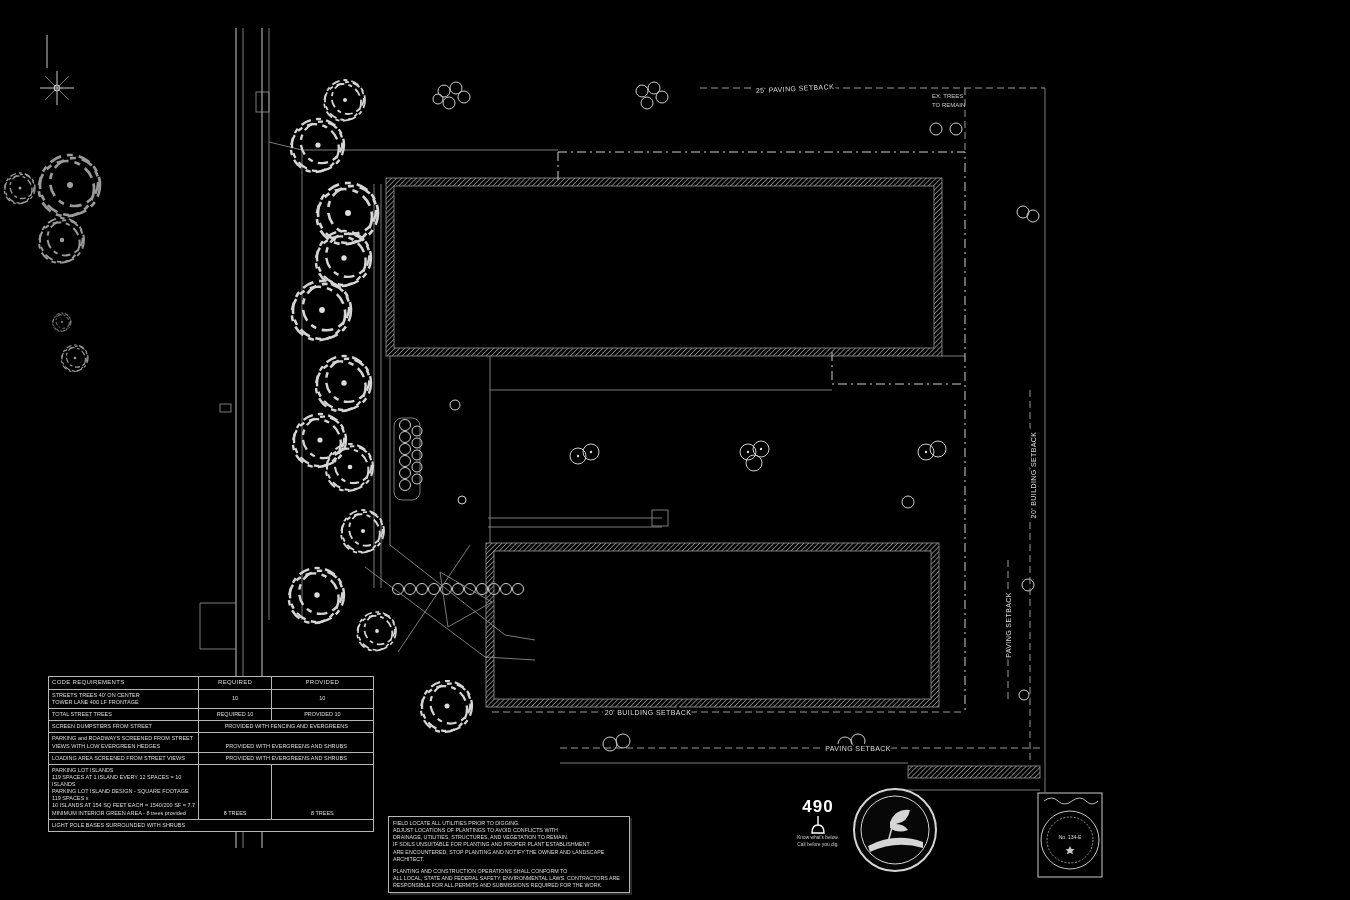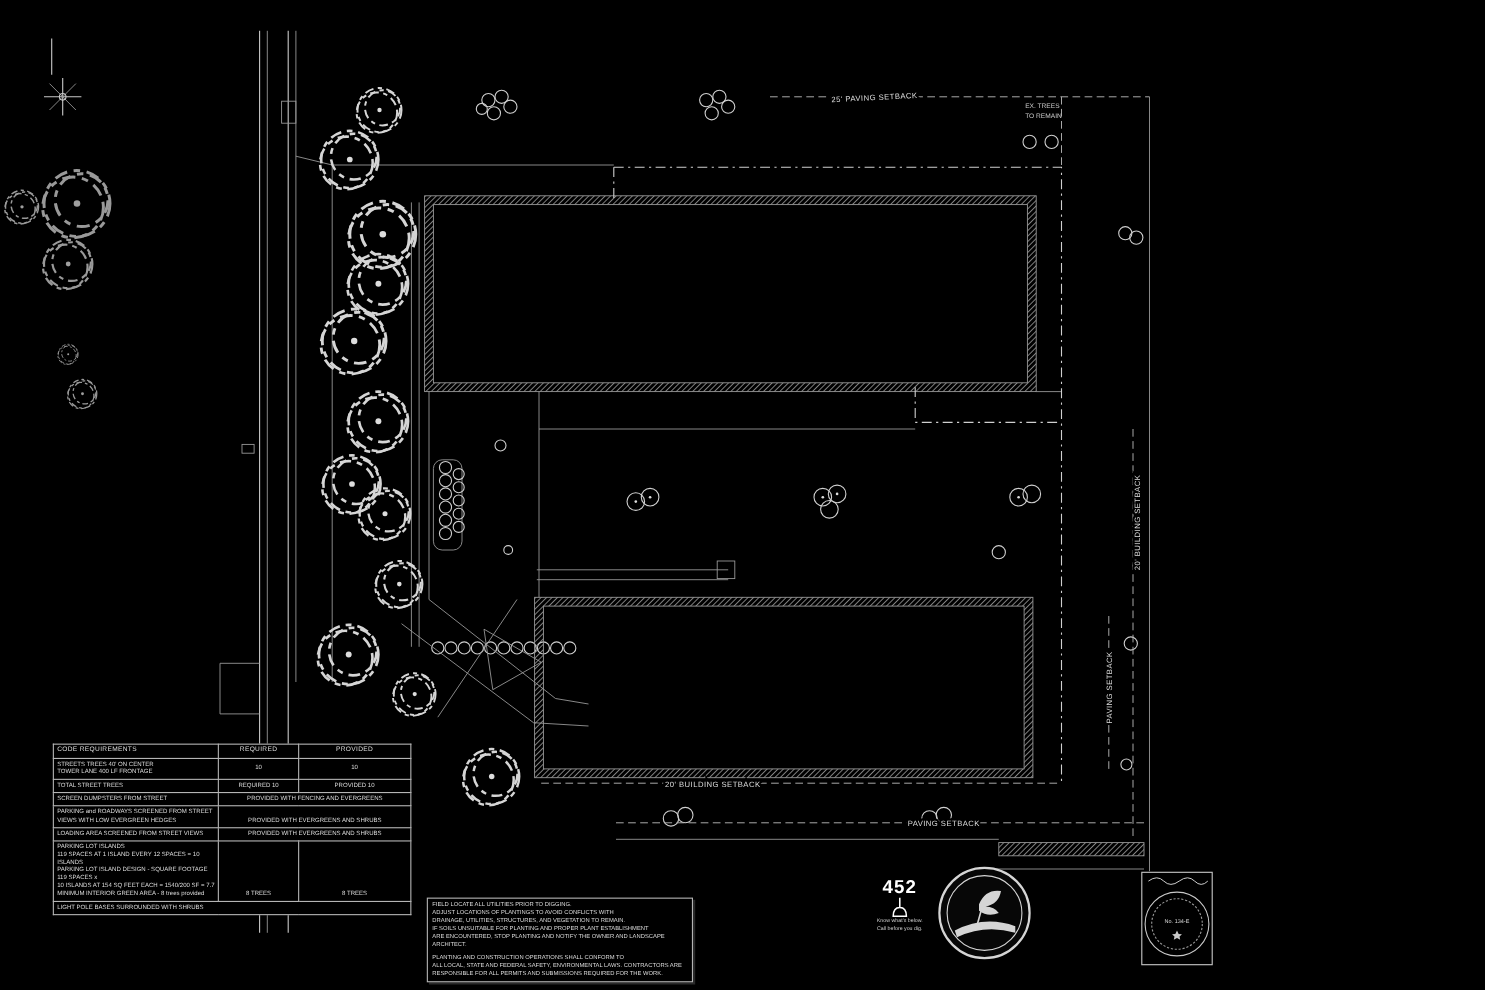--- a/index.html
+++ b/index.html
@@ -309,21 +309,21 @@
 ADJUST LOCATIONS OF  PLANTINGS TO AVOID CONFLICTS WITH
 DRAINAGE,  UTILITIES, STRUCTURES, AND VEGETATION TO REMAIN.
 IF SOILS UNSUITABLE FOR PLANTING AND PROPER PLANT ESTABLISHMENT
 ARE ENCOUNTERED, STOP PLANTING AND NOTIFY THE OWNER AND LANDSCAPE ARCHITECT.</div>
   <div class="para">PLANTING AND CONSTRUCTION OPERATIONS SHALL CONFORM TO
 ALL LOCAL, STATE AND FEDERAL SAFETY,  ENVIRONMENTAL LAWS.   CONTRACTORS ARE
 RESPONSIBLE FOR ALL PERMITS AND SUBMISSIONS REQUIRED FOR THE WORK.</div>
 </div>
 
 <div class="call811">
-  <div class="n811">452</div>
+  <div class="n811">490</div>
   <svg width="16" height="18" viewBox="0 0 16 18">
     <path d="M8 0 v9 M8 9 c-4 0 -6 3 -6 8 h12 c0 -5 -2 -8 -6 -8 Z" stroke="#fff" fill="none" stroke-width="1.4"></path>
   </svg>
   <div class="tag">Know what's below.</div>
   <div class="tag">Call before you dig.</div>
 </div>
 
 </div>
 
 </body></html>

